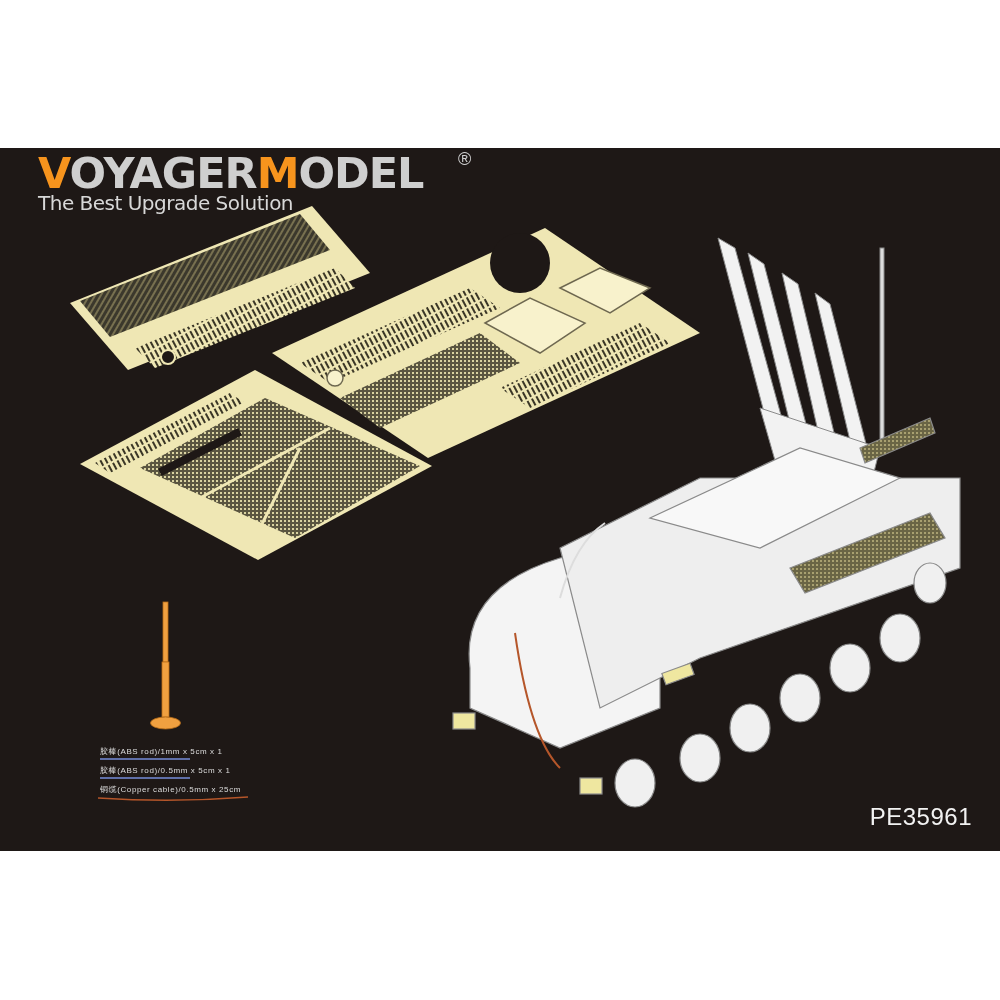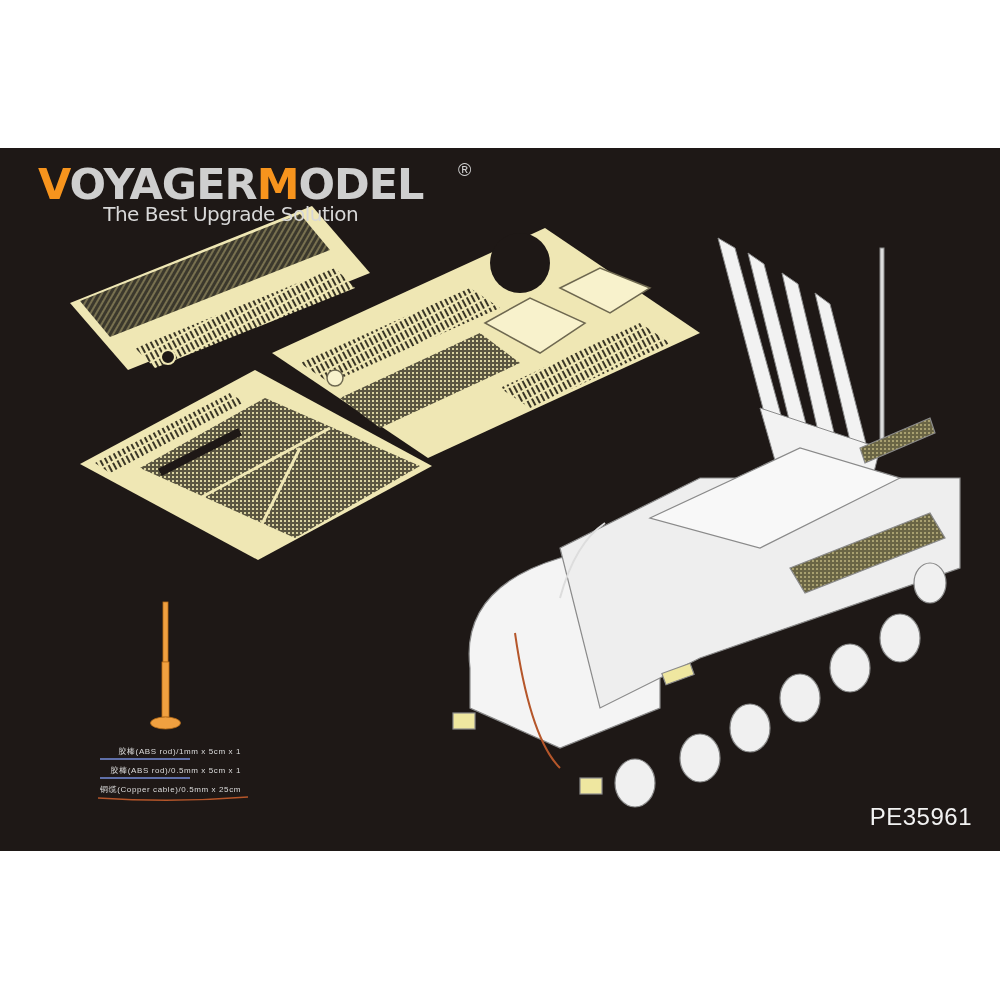--- a/index.html
+++ b/index.html
@@ -1,24 +1,24 @@
 <!DOCTYPE html>
 <html><head>
 <meta charset="utf-8">
 <style>
   html, body { margin:0; padding:0; background:#ffffff; }
   body { width:1000px; height:1000px; position:relative; overflow:hidden; font-family:"Liberation Sans", sans-serif; }
   .panel { position:absolute; left:0; top:148px; width:1000px; height:703px; background:#1e1816; overflow:hidden; }
-  .brand { position:absolute; left:38px; top:15px; line-height:1;text-align:center; }
+  .brand { position:absolute; left:38px; top:4px; line-height:1; }
   .brand-main { font-family:"DejaVu Sans", sans-serif; font-weight:bold; font-size:43px; letter-spacing:-1px; color:#cfcfcf; white-space:nowrap; transform:scaleY(0.98); }
   .brand-main .accent { color:#f7941d; }
   .brand-reg { position:absolute; left:420px; top:-2px; font-size:18px; color:#cfcfcf; }
   .brand-tag { font-family:"DejaVu Sans", sans-serif; font-size:20px; color:#d8d8d8; margin-top:-2px; letter-spacing:-0.5px; }
   svg.art { position:absolute; left:0; top:0; }
-  .labels { position:absolute; left:100px; top:598px; font-size:8px; color:#dcdcdc; letter-spacing:0.6px;text-align:right; }
+  .labels { position:absolute; left:100px; top:598px; font-size:8px; color:#dcdcdc; letter-spacing:0.6px; }
   .label-row { position:relative; height:19px; line-height:12px; white-space:nowrap; }
   .uline-blue { position:absolute; left:0; top:12px; width:90px; height:2px; background:#5f6fa8; }
   .uline-copper { position:absolute; left:-2px; top:12px; width:150px; height:6px; }
   .code { position:absolute; right:28px; top:655px; font-size:24px; color:#f2f2f2; letter-spacing:0.5px; font-family:"Liberation Sans", sans-serif;margin-left:12px; }
 </style>
 </head>
 <body>
 
 <div class="panel">
 

